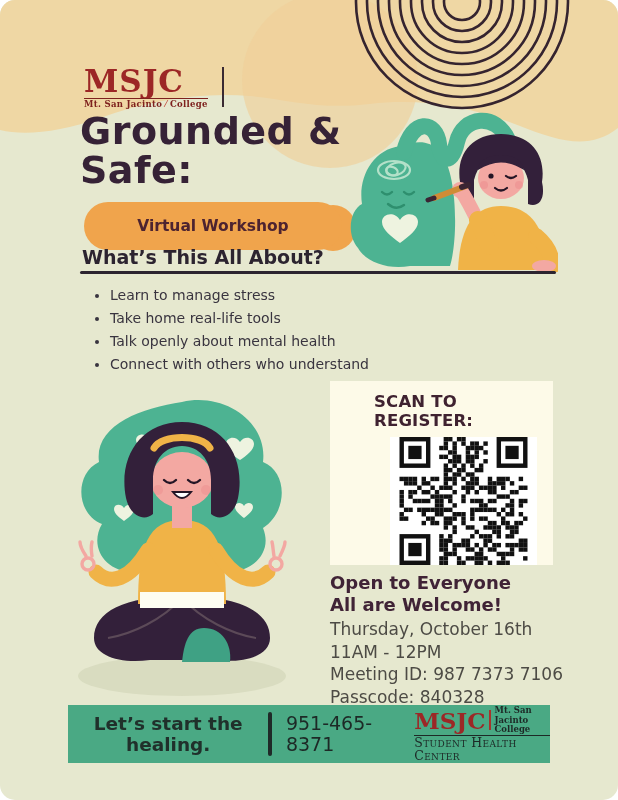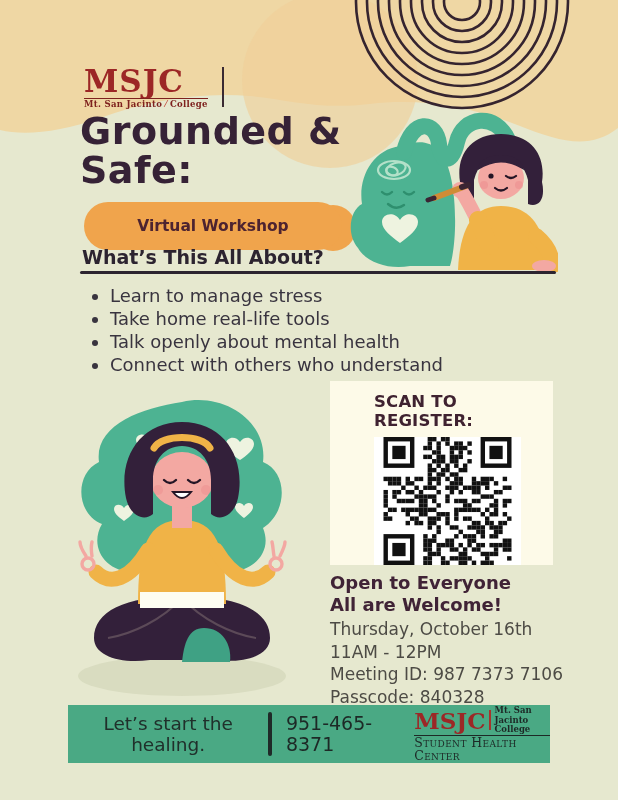--- a/index.html
+++ b/index.html
@@ -3,20 +3,21 @@
 <meta charset="utf-8">
 <style>
   html,body{margin:0;padding:0;}
   .page{
     position:relative;
     width:618px;height:800px;
     overflow:hidden;
     background:var(--sage,#e6e8cf);
     font-family:"DejaVu Sans","Liberation Sans",sans-serif;
     color:var(--dark,#362236);
+    border-radius:15px;
   }
   .bg{position:absolute;inset:0;z-index:0;}
   .layer{position:absolute;z-index:2;}
 
   
   .brand{left:84px;top:66px;display:flex;align-items:center;gap:14px;}
   .msjc{display:flex;flex-direction:column;line-height:1;}
   .msjc-acronym{font-family:"DejaVu Serif","Liberation Serif",serif;font-weight:bold;
     font-size:31px;color:var(--maroon,#9c2726);letter-spacing:1px;}
   .msjc-sub{font-family:"DejaVu Serif","Liberation Serif",serif;font-weight:bold;
@@ -34,38 +35,38 @@
   
   .pill{left:84px;top:202px;width:258px;height:48px;background:var(--orange,#f0a44c);
     border-radius:26px;display:flex;flex-direction:column;justify-content:center;
     align-items:center;text-align:center;}
   .pill div{font-weight:bold;font-size:15.5px;line-height:1.2;color:#4d2330;}
 
   
   .about-heading{left:82px;top:246px;font-weight:bold;font-size:19px;color:#2c2430;}
   .rule{left:80px;top:271px;width:476px;height:3px;background:#2c2430;border-radius:2px;}
   .bullets{left:92px;top:284px;width:360px;margin:0;padding-left:18px;
-    font-size:18px;line-height:23px;color:#39343f;}
+    font-size:14px;line-height:23px;color:#39343f;}
   .bullets li{margin:0;}
 
   
   .register-card{left:330px;top:381px;width:223px;height:184px;
     background:var(--cream,#fdfae8);display:flex;flex-direction:column;
-    padding-top:11px;box-sizing:border-box;padding-left:44px;}
+    align-items:center;padding-top:11px;box-sizing:border-box;padding-left:44px;}
   .register-heading{font-weight:bold;font-size:16.5px;color:#3f2230;letter-spacing:.2px;}
   .qr{margin-top:7px;background:#fff;}
 
   
   .welcome{left:330px;top:572px;font-weight:bold;font-size:18px;line-height:1.22;color:#402336;}
   .details{left:330px;top:618px;font-size:17px;line-height:22.5px;color:#4d4b45;}
 
   
   .footer{left:68px;top:705px;width:482px;height:58px;background:var(--teal,#4aa984);
     display:flex;align-items:center;}
-  .tagline{width:228px;text-align:center;font-weight:normal;font-size:18.5px;color:#20302b;}
+  .tagline{width:228px;text-align:center;font-weight:bold;font-size:18.5px;color:#20302b;}
   .footer-divider{width:4px;height:44px;background:#1f2a28;border-radius:2px;}
   .contact{margin-left:14px;line-height:1.12;font-size:19px;color:#1d2926;}
   .footer-logo{margin-left:10px;display:flex;flex-direction:column;line-height:1;}
   .fl-top{display:flex;align-items:center;gap:4px;}
   .fl-acronym{font-family:"DejaVu Serif","Liberation Serif",serif;font-weight:bold;
     font-size:23px;color:var(--maroon,#a8332b);}
   .fl-vline{width:1.5px;height:20px;background:#a8332b;}
   .fl-college{font-family:"DejaVu Serif","Liberation Serif",serif;font-weight:bold;
     font-size:8.5px;color:#1d2926;line-height:1.15;}
   .fl-bottom{font-family:"DejaVu Serif","Liberation Serif",serif;font-variant:small-caps;

